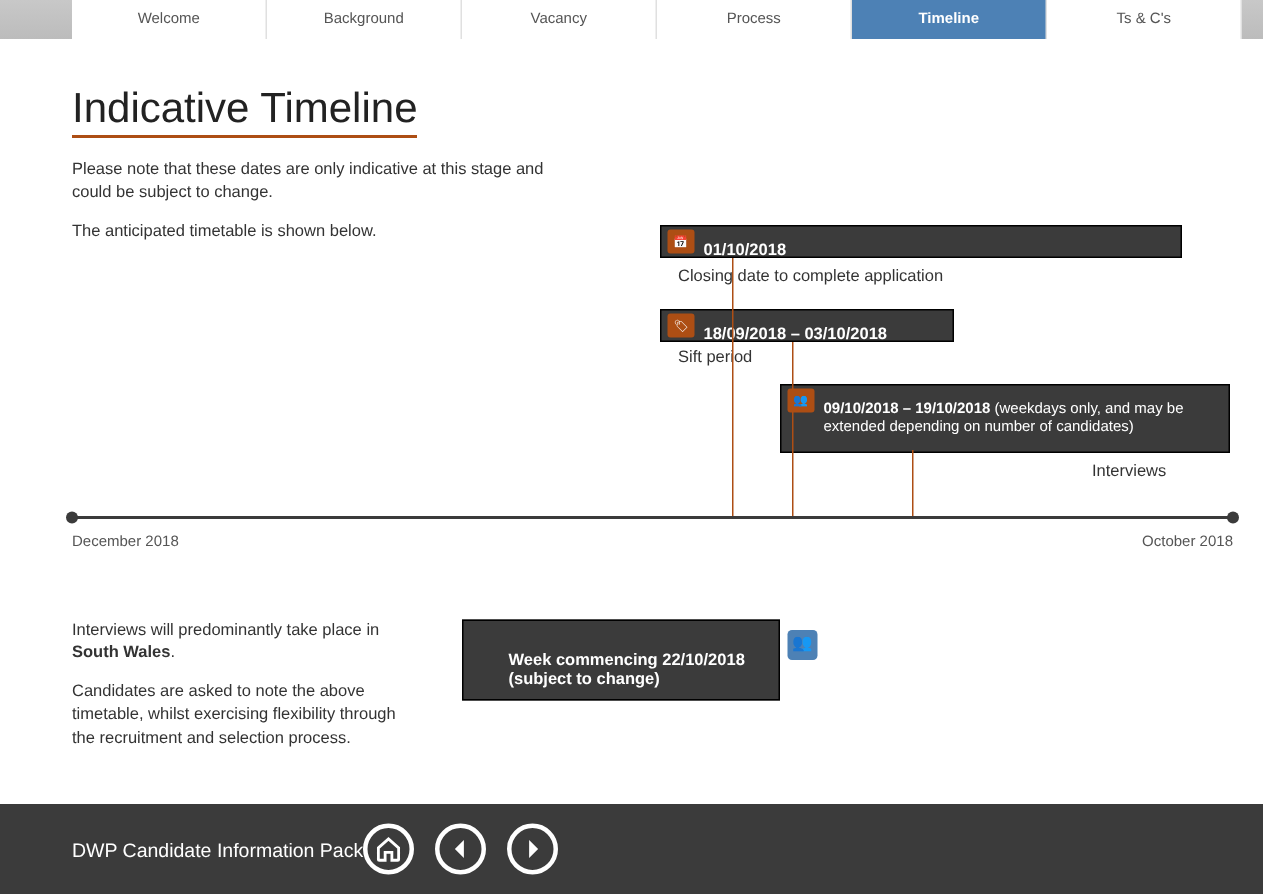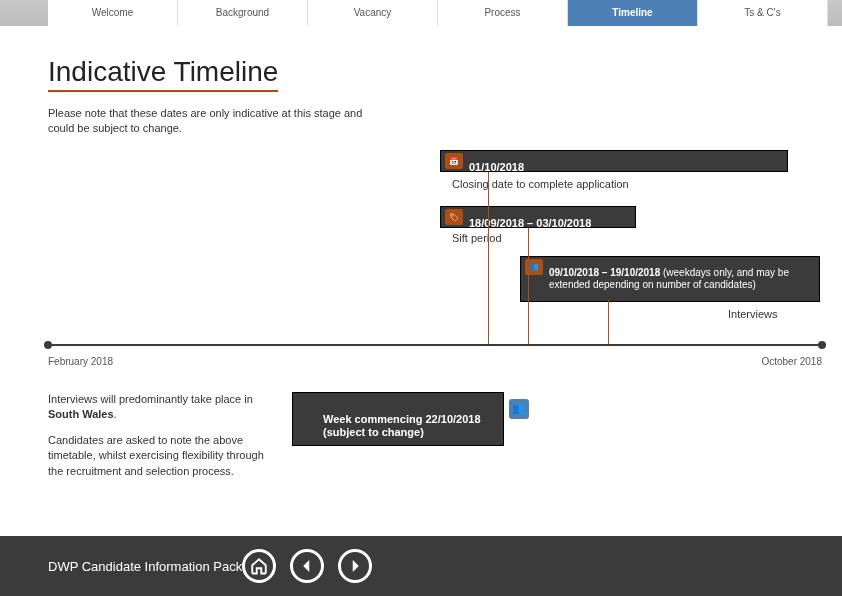--- a/index.html
+++ b/index.html
@@ -99,23 +99,23 @@
   .axis-dot { position:absolute; width:8px;height:8px;border-radius:50%;background:#3b3b3b;top:-3px;}
   .axis-dot.l{left:-4px;} .axis-dot.r{right:-4px;}
   .tick { position:absolute; width:1px; background:#ad4e14; }
   .tick.t1{ left:440px; top:22px; height:172px;}
   .tick.t2{ left:480px; top:78px; height:116px;}
   .tick.t3{ left:560px; top:150px; height:44px;}
   .monthL{position:absolute;left:0;top:206px;font-size:10px;color:#555;}
   .monthR{position:absolute;right:0;top:206px;font-size:10px;color:#555;text-align:right;}
   .lower {
     position: absolute;
-    left: 48px; top: 392px; right: 20px;
+    left: 48px; top: 413px; right: 20px;
     display: flex;
-    gap: 14px;
+    gap: 30px;
     font-size: 11px;
     color: #333;
   }
   .lower .col1 { width: 230px; line-height:1.4;}
   .lower .col1 p{margin-bottom:10px;}
   .lower .col2 { flex:1; }
   .weekbar {
     background: #3b3b3b;
     color:#fff;
     font-size:11px;
@@ -163,20 +163,21 @@
   <div class="tab">Vacancy</div>
   <div class="tab">Process</div>
   <div class="tab active">Timeline</div>
   <div class="tab">Ts &amp; C's</div>
 </div>
 
 <div class="page">
   <h1>Indicative Timeline</h1>
   <div class="intro">
     <p>Please note that these dates are only indicative at this stage and could be subject to change.</p>
+    <p>The anticipated timetable is shown below.</p>
   </div>
 </div>
 
 <div class="tl-zone">
   <div class="datebar b1">
     <span class="ic">📅</span>
     <b>01/10/2018</b>
   </div>
   <div class="caption c1">Closing date to complete application</div>
 
@@ -193,21 +194,21 @@
   <div class="caption c3">Interviews</div>
 
   <div class="tick t1"></div>
   <div class="tick t2"></div>
   <div class="tick t3"></div>
 
   <div class="axis">
     <div class="axis-dot l"></div>
     <div class="axis-dot r"></div>
   </div>
-  <div class="monthL">February 2018</div>
+  <div class="monthL">December 2018</div>
   <div class="monthR">October 2018</div>
 </div>
 
 <div class="lower">
   <div class="col1">
     <p>
       <span>Interviews will predominantly take place in </span><b>South Wales</b><span>.</span>
     </p>
     <p>Candidates are asked to note the above timetable, whilst exercising flexibility through the recruitment and selection process.</p>
   </div>

